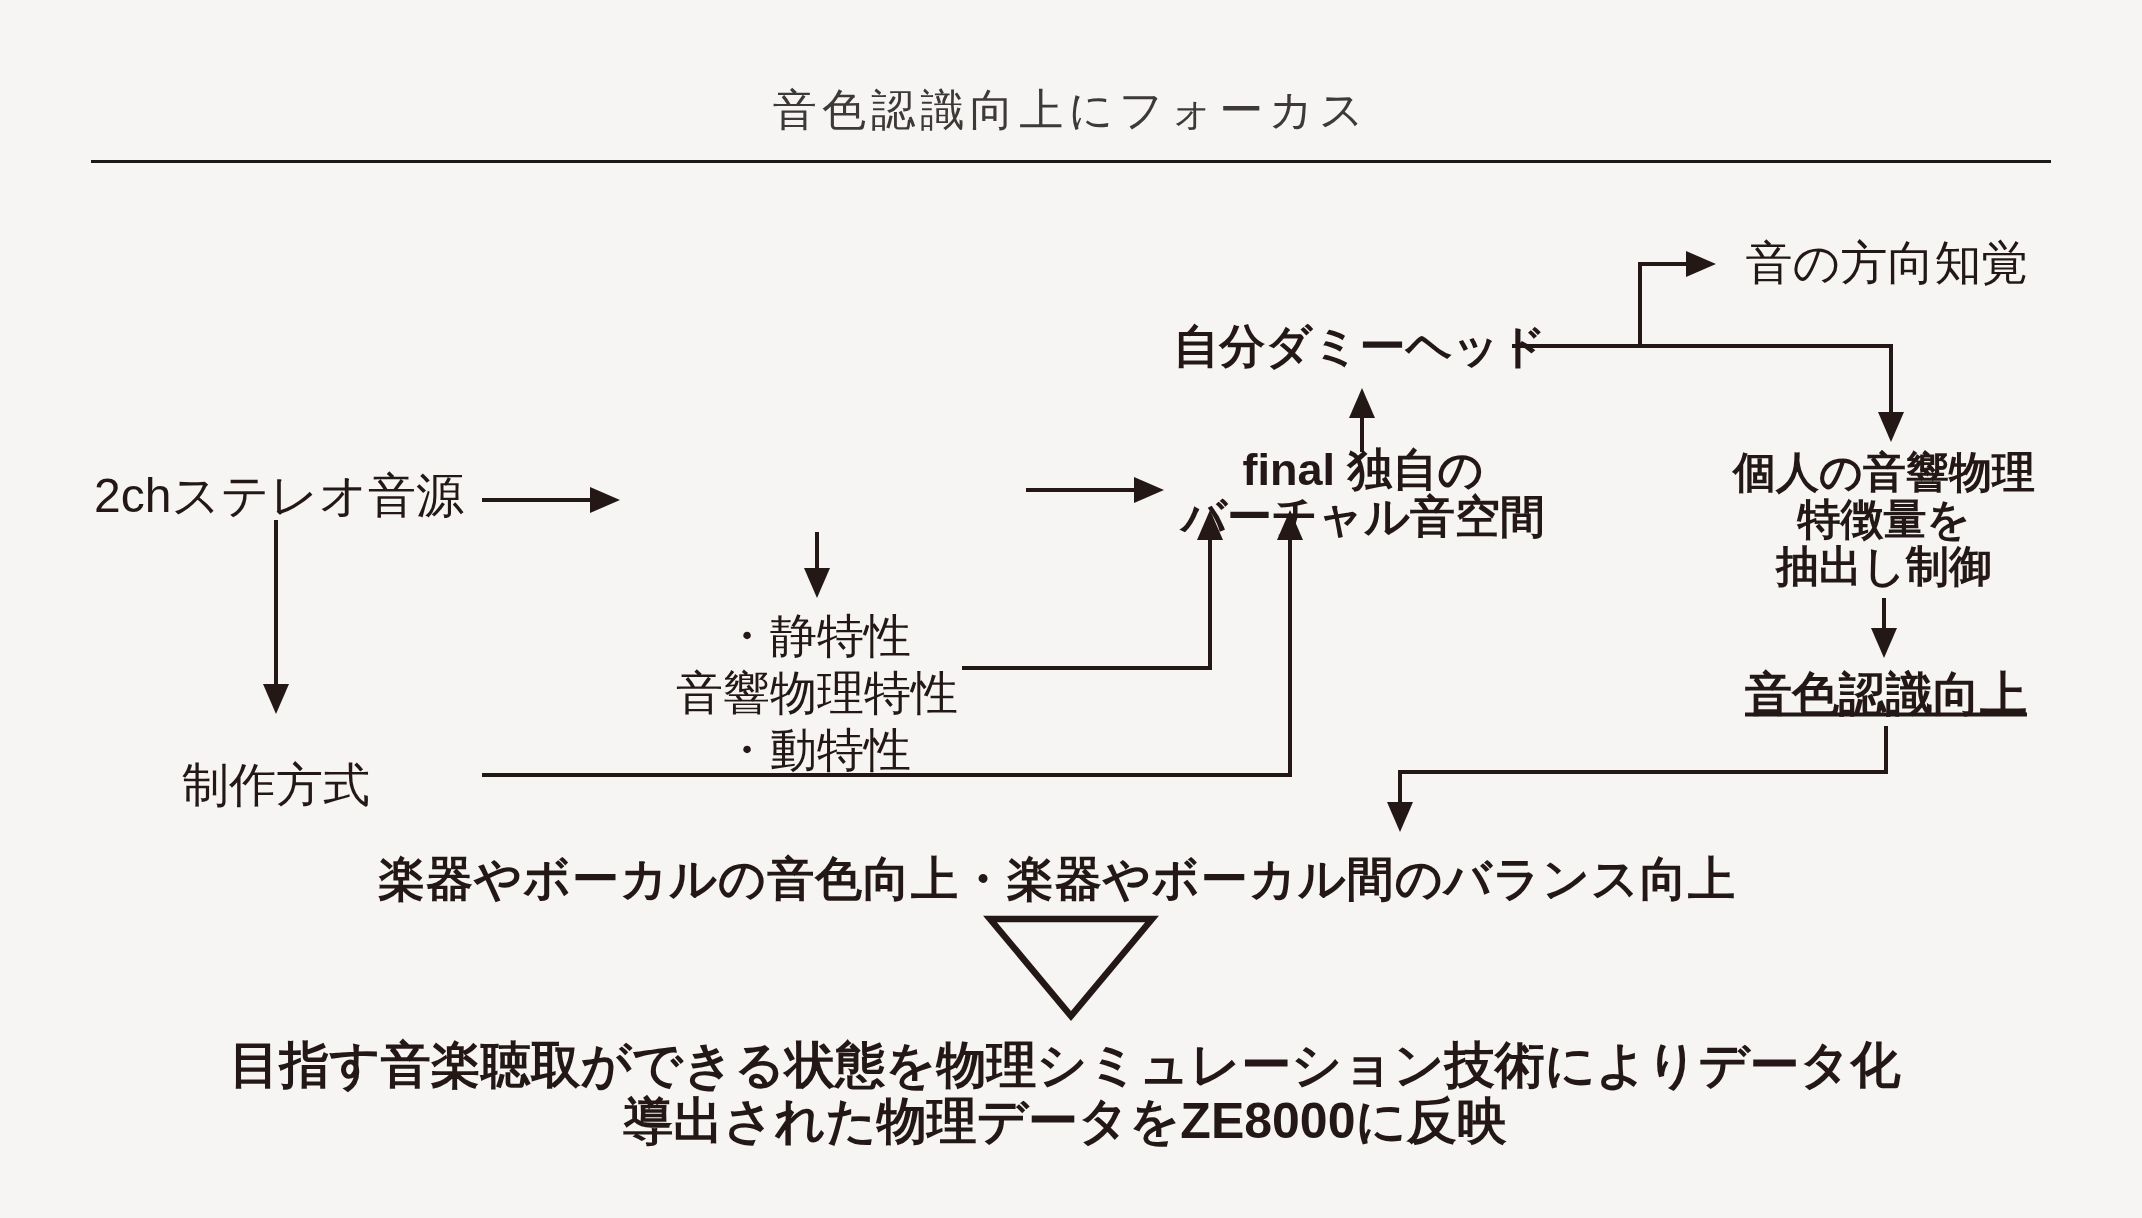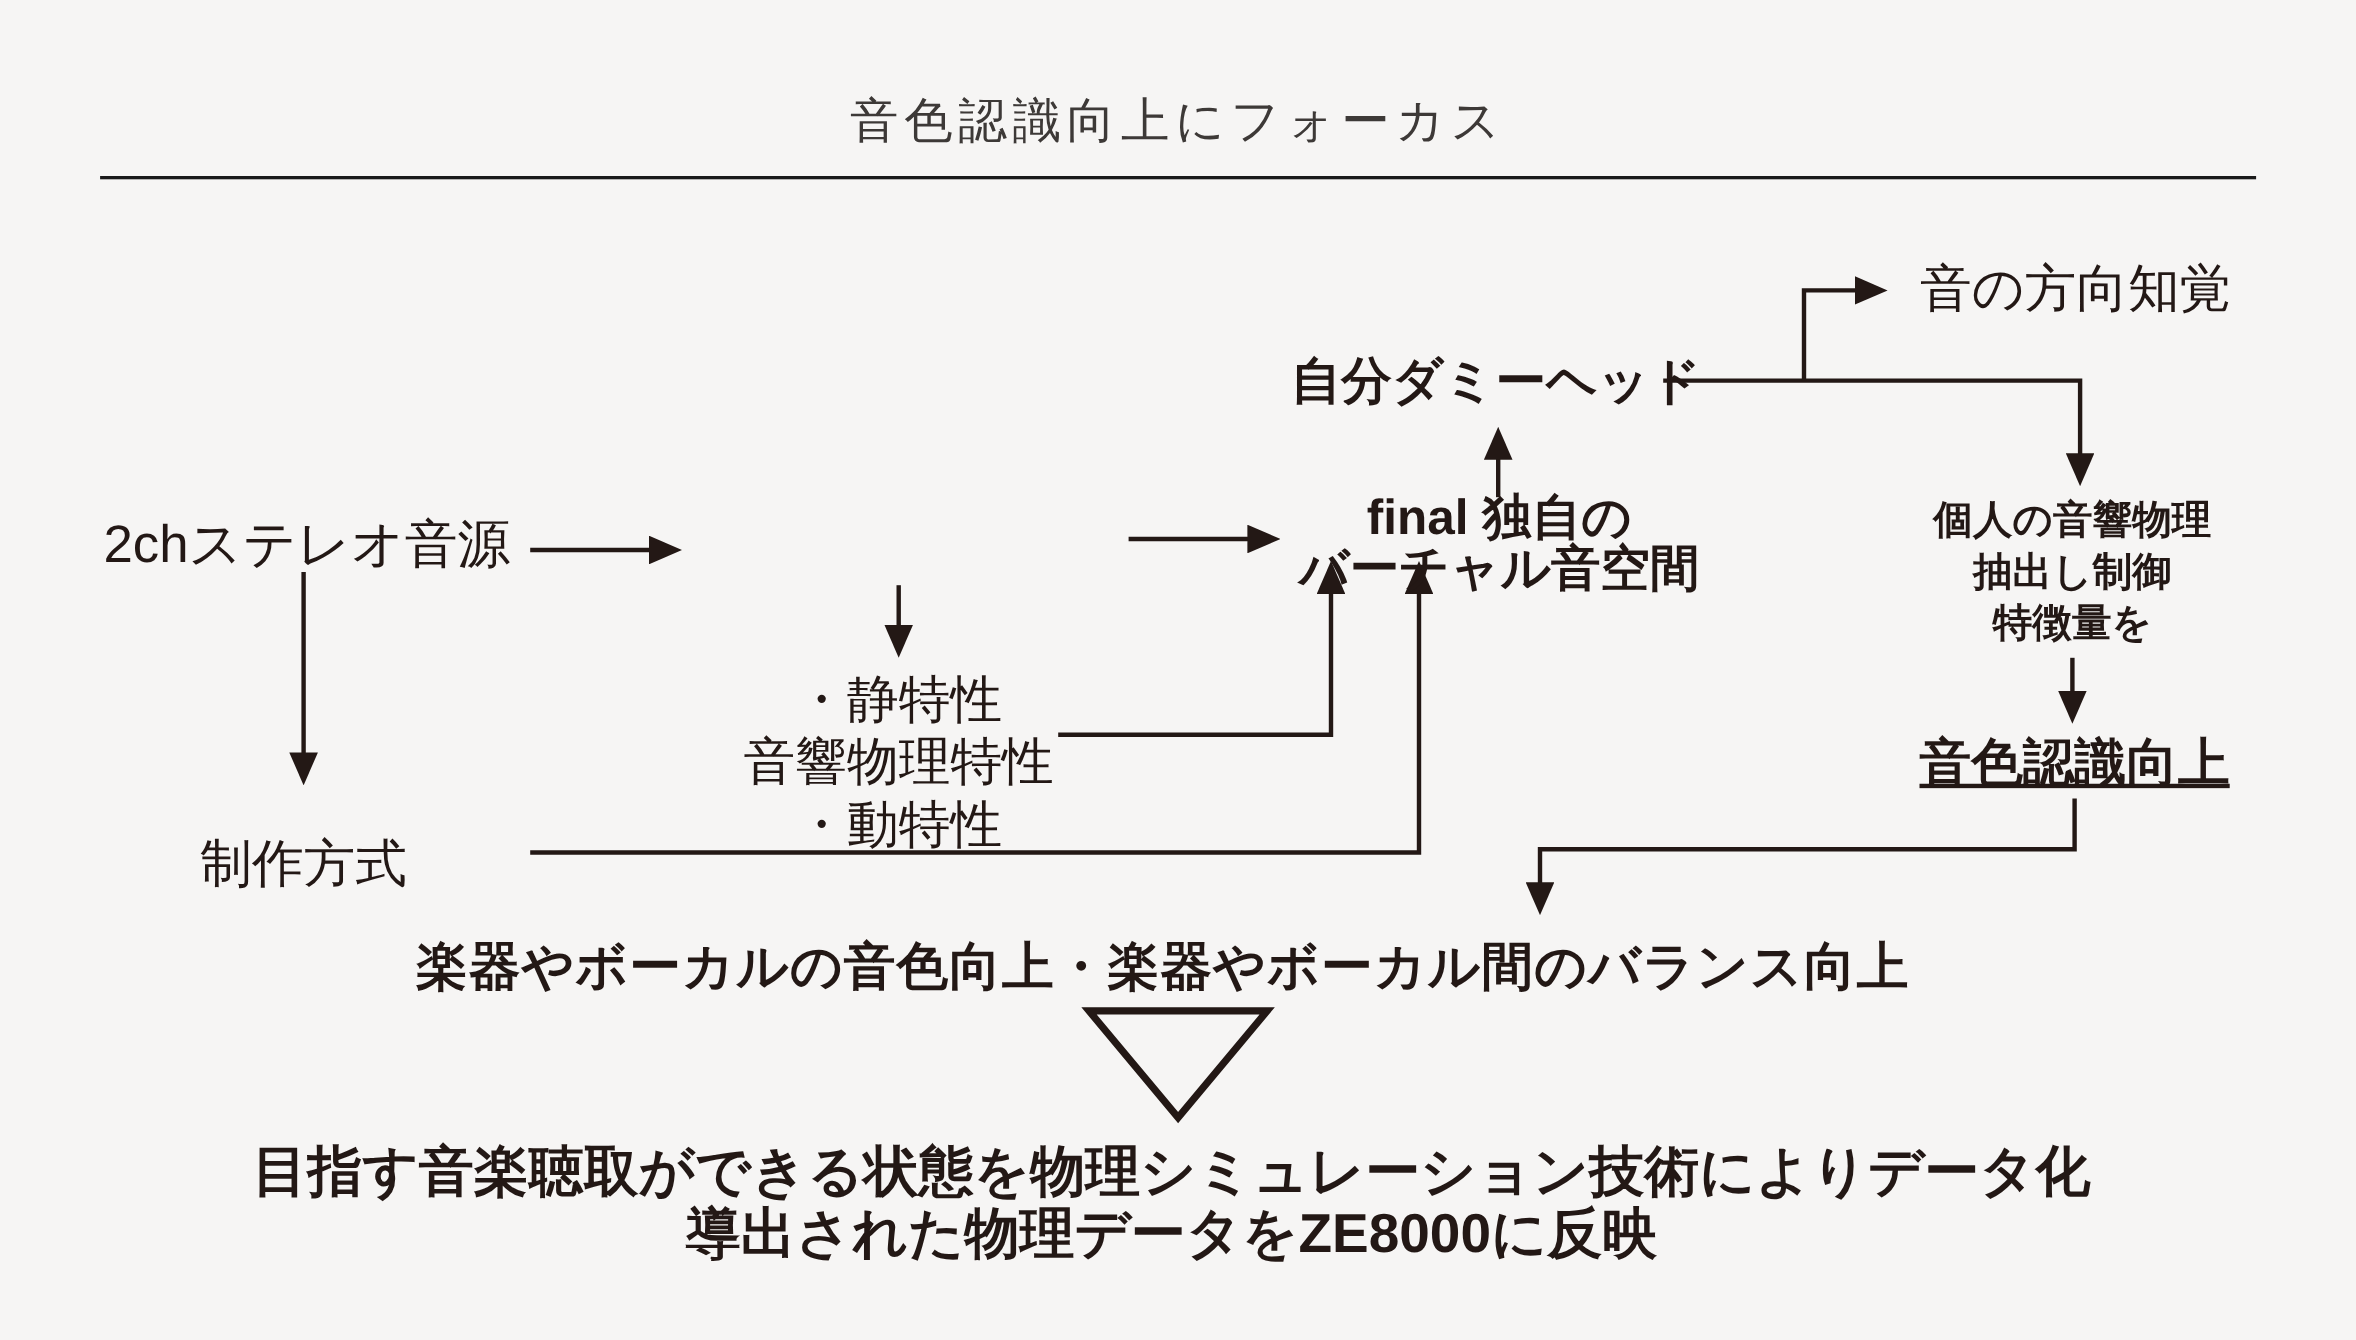--- a/index.html
+++ b/index.html
@@ -47,21 +47,21 @@
   }
   .node .ln{display:block;}
   .bold{font-weight:700;}
   .n-stereo-source   {left:279px;  top:495px;  font-size:48px;}
   .n-transducer      {left:815px;  top:495px;}
   .n-acoustic        {left:817px;  top:692px;}
   .n-recording       {left:276px;  top:785px;  line-height:60px;}
   .n-dummy-head      {left:1360px; top:346px;  font-size:46px;}
   .n-virtual-space   {left:1363px; top:493px;  font-size:45px; line-height:47px;}
   .n-direction       {left:1887px; top:262px;}
-  .n-personal        {left:1884px; top:519px;  font-size:36px; line-height:47px;}
+  .n-personal        {left:1884px; top:519px;  font-size:43px; line-height:47px;}
   .n-recognition     {left:1886px; top:693px;text-decoration:underline;}
   .n-result          {left:1057px; top:878px;  letter-spacing:0.02em;}
   .n-goal            {left:1065px; top:1093px; font-size:50px; line-height:56px;}
   svg.overlay{
     position:absolute;
     left:0;top:0;
     width:2142px;height:1218px;
   }
   svg.overlay path, svg.overlay polygon.tri{
     fill:none;
@@ -123,22 +123,22 @@
     <span class="ln">final 独自の</span>
     <span class="ln">バーチャル音空間</span>
   </div>
 
   <div class="node n-direction">
     <span class="ln">音の方向知覚</span>
   </div>
 
   <div class="node bold n-personal">
     <span class="ln">個人の音響物理</span>
+    <span class="ln">特徴量を</span>
     <span class="ln">抽出し制御</span>
-    <span class="ln">特徴量を</span>
   </div>
 
   <div class="node bold n-recognition">
     <span class="ln">音色認識向上</span>
   </div>
 
   <div class="node bold n-result">
     <span class="ln">楽器やボーカルの音色向上・楽器やボーカル間のバランス向上</span>
   </div>
 

